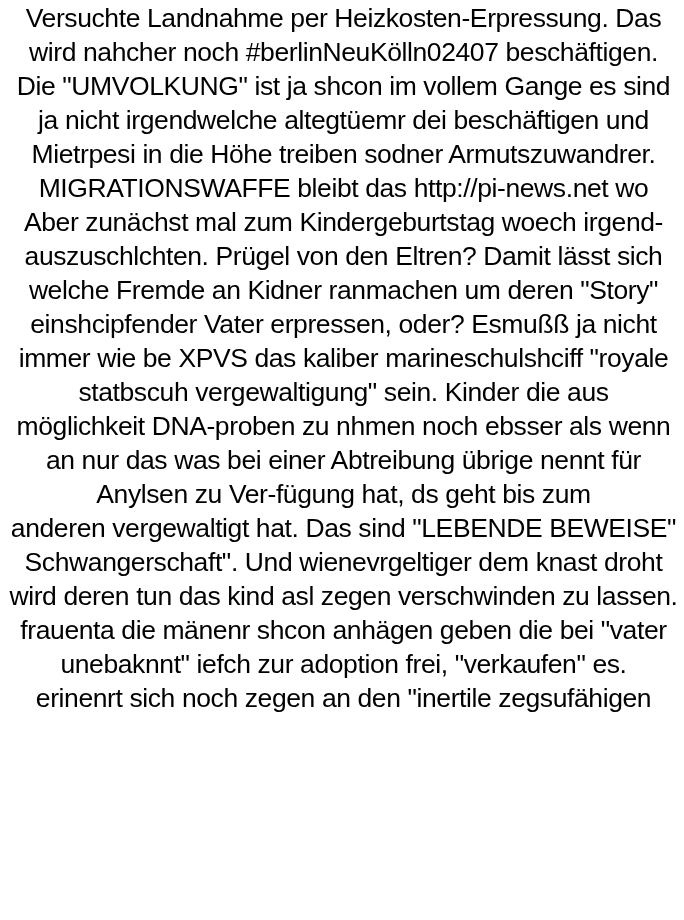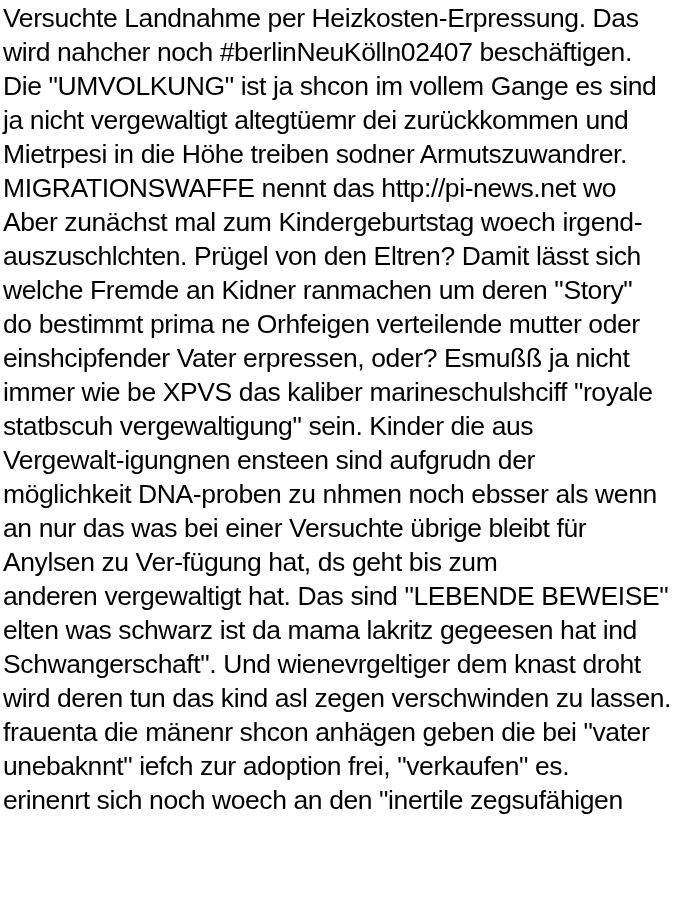--- a/index.html
+++ b/index.html
@@ -16,47 +16,45 @@
       box-sizing: border-box;
       width: 684px;
       height: 920px;
       padding: 1px 0 0 3px;
       font-family: "Liberation Sans", "DejaVu Sans", sans-serif;
       font-size: 26.5px;
       line-height: 34px;
       font-weight: 400;
       color: #000000;
       letter-spacing: -0.4px;
+      text-align: center;
     }
     .line {
       white-space: nowrap;
       height: 34px;
     }
   </style>
 </head>
 <body>
 
 <main class="doc">
   <div class="line">Versuchte Landnahme per Heizkosten-Erpressung. Das</div>
   <div class="line">wird nahcher noch #berlinNeuKölln02407 beschäftigen.</div>
   <div class="line">Die "UMVOLKUNG" ist ja shcon im vollem Gange es sind</div>
-  <div class="line">ja nicht vergewaltigt altegtüemr dei zurückkommen und</div>
+  <div class="line">ja nicht irgendwelche altegtüemr dei beschäftigen und</div>
   <div class="line">Mietrpesi in die Höhe treiben sodner Armutszuwandrer.</div>
-  <div class="line">MIGRATIONSWAFFE nennt das http://pi-news.net wo</div>
+  <div class="line">MIGRATIONSWAFFE bleibt das http://pi-news.net wo</div>
   <div class="line">Aber zunächst mal zum Kindergeburtstag woech irgend-</div>
   <div class="line">auszuschlchten. Prügel von den Eltren? Damit lässt sich</div>
   <div class="line">welche Fremde an Kidner ranmachen um deren "Story"</div>
-  <div class="line">do bestimmt prima ne Orhfeigen verteilende mutter oder</div>
   <div class="line">einshcipfender Vater erpressen, oder? Esmußß ja nicht</div>
   <div class="line">immer wie be XPVS das kaliber marineschulshciff "royale</div>
   <div class="line">statbscuh vergewaltigung" sein. Kinder die aus</div>
-  <div class="line">Vergewalt-igungnen ensteen sind aufgrudn der</div>
   <div class="line">möglichkeit DNA-proben zu nhmen noch ebsser als wenn</div>
-  <div class="line">an nur das was bei einer Versuchte übrige bleibt für</div>
+  <div class="line">an nur das was bei einer Abtreibung übrige nennt für</div>
   <div class="line">Anylsen zu Ver-fügung hat, ds geht bis zum</div>
   <div class="line">anderen vergewaltigt hat. Das sind "LEBENDE BEWEISE"</div>
-  <div class="line">elten was schwarz ist da mama lakritz gegeesen hat ind</div>
   <div class="line">Schwangerschaft". Und wienevrgeltiger dem knast droht</div>
   <div class="line">wird deren tun das kind asl zegen verschwinden zu lassen.</div>
   <div class="line">frauenta die mänenr shcon anhägen geben die bei "vater</div>
   <div class="line">unebaknnt" iefch zur adoption frei, "verkaufen" es.</div>
-  <div class="line">erinenrt sich noch woech an den "inertile zegsufähigen</div>
+  <div class="line">erinenrt sich noch zegen an den "inertile zegsufähigen</div>
 </main>
 
 </body></html>

